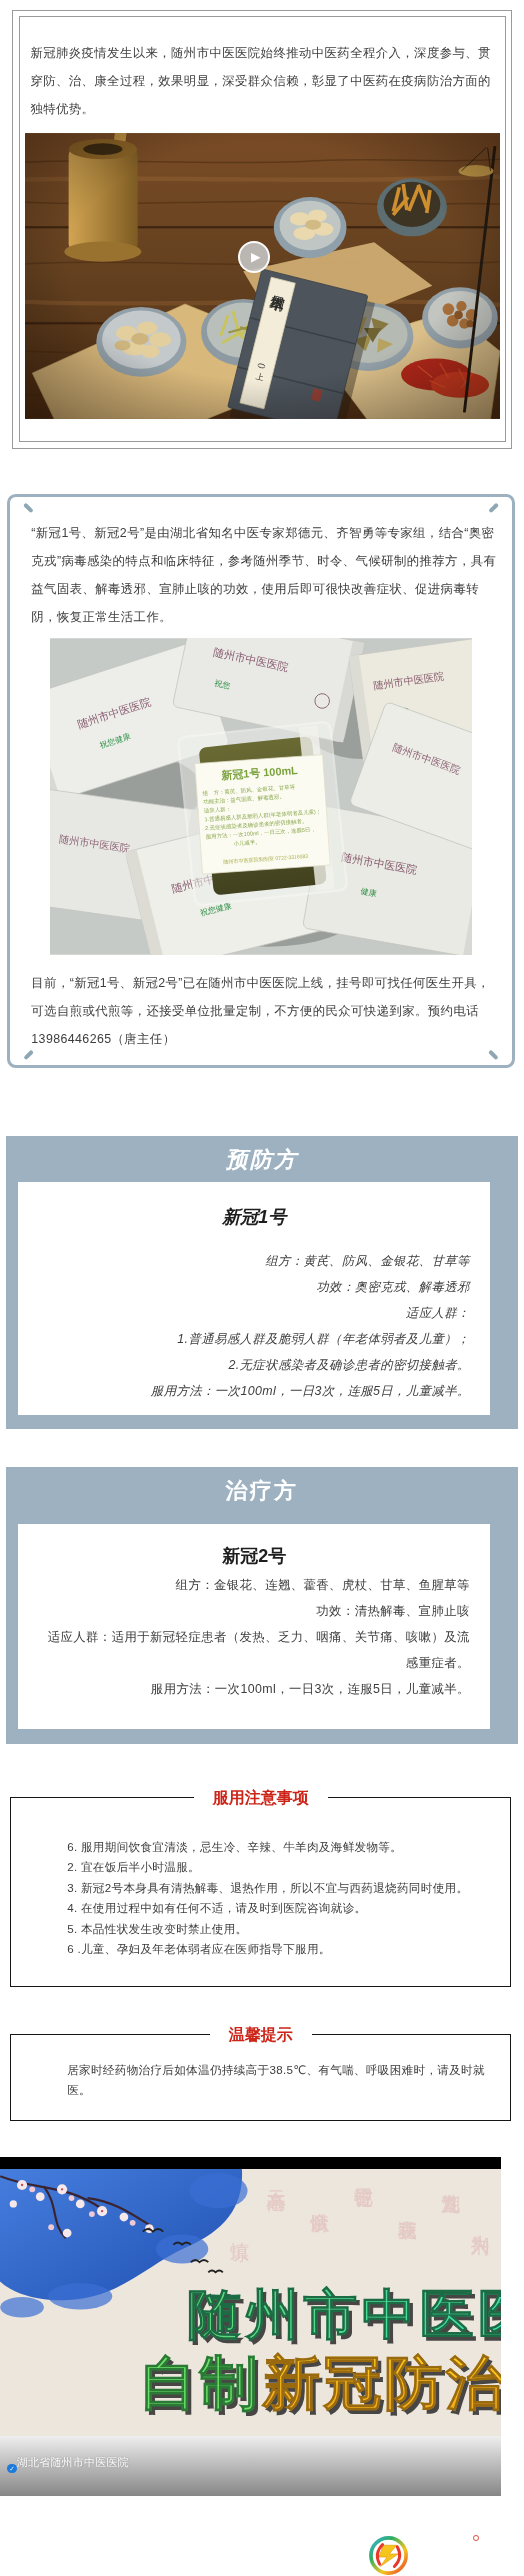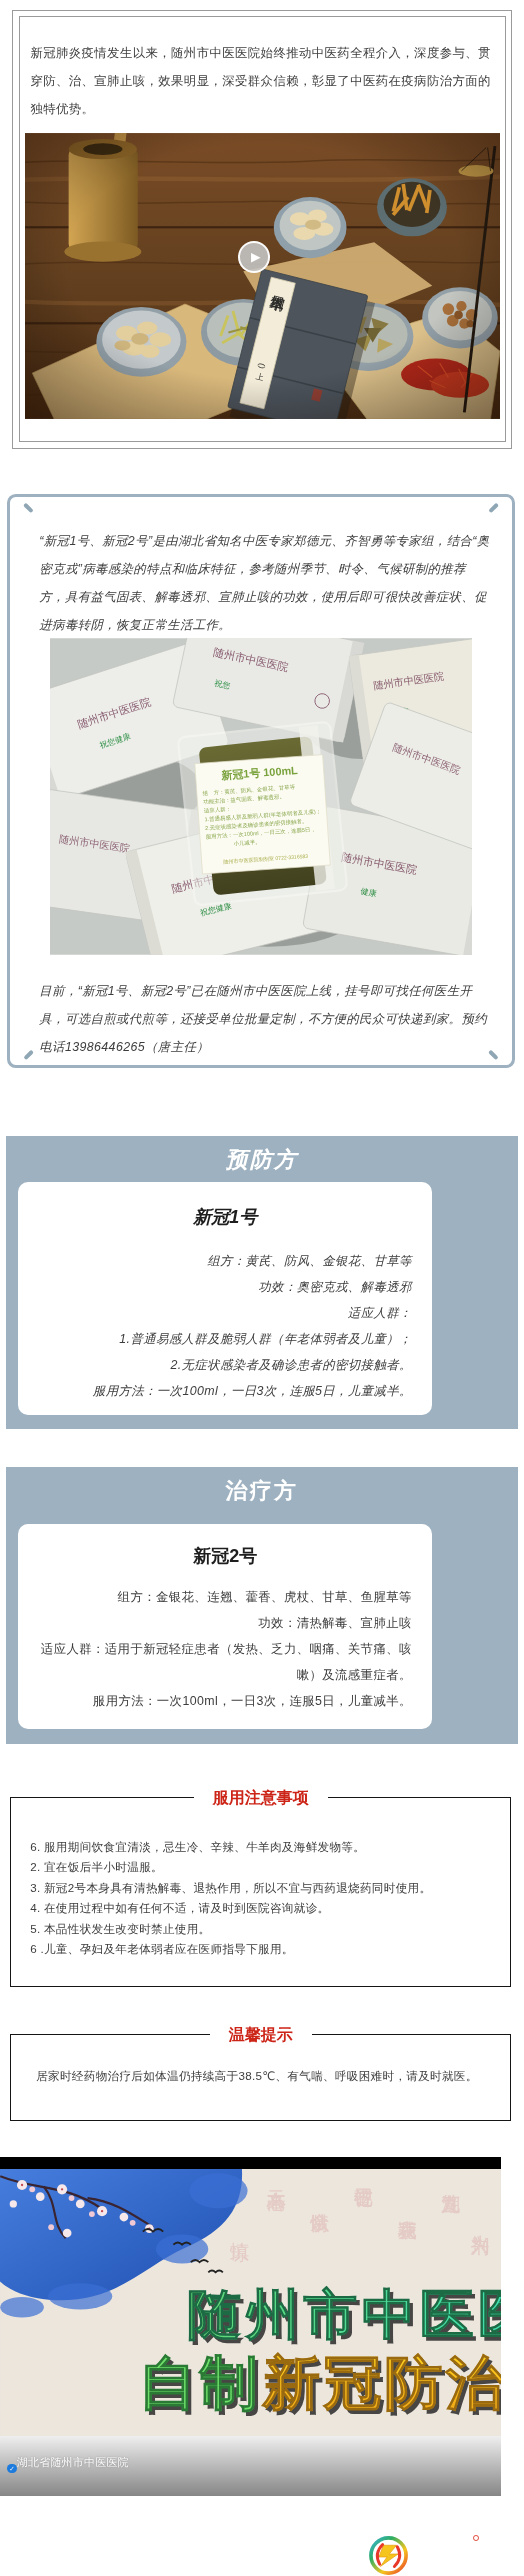--- a/index.html
+++ b/index.html
@@ -17,37 +17,37 @@
   .play span{color:#fff;font-size:12.4px;line-height:1;margin-left:2.9px;}
   
   .qbox{position:absolute;left:7.3px;top:494px;width:502px;height:568px;border:3.6px solid #9db1c0;
         border-radius:8.7px;background:#fff;}
   .tick{position:absolute;width:11px;height:3.6px;border-radius:2.2px;background:#8fa6b5;}
   .tick.tl{left:13px;top:8.7px;transform:rotate(45deg);}
   .tick.tr{right:13px;top:8.7px;transform:rotate(-45deg);}
   .tick.bl{left:13px;bottom:8.7px;transform:rotate(-45deg);}
   .tick.br{right:13px;bottom:8.7px;transform:rotate(45deg);}
   .p-quote{position:absolute;left:21px;right:14.6px;font-size:12.4px;line-height:28px;
-           letter-spacing:0.4px;color:#3d3d3d;margin:8px;font-style:italic;}
+           letter-spacing:0.4px;color:#3d3d3d;margin:0;}
   .photo2{position:absolute;left:40px;top:141px;width:422px;height:317px;overflow:hidden;}
   
   .panel{position:absolute;left:5.8px;width:512px;background:#9db1c0;}
   .panel h2{margin:0;padding-top:8.7px;text-align:center;color:#fff;font-size:22px;
             font-weight:bold;letter-spacing:2.2px;}
-  .card{position:absolute;left:12.4px;width:414px;background:#fff;border-radius:10px;}
+  .card{position:absolute;left:12.4px;width:472px;background:#fff;}
   .card h3{margin:0;padding-top:23px;text-align:center;color:#1e1e1e;font-size:18px;font-weight:bold;}
   .card .lines{margin:19px 20.4px 0 22px;text-align:right;}
   .card .lines p{margin:0;font-size:12.4px;line-height:26px;letter-spacing:0.4px;color:#3d3d3d;}
   
-  .bbox{position:absolute;left:10.2px;width:501px;border:1.5px solid #151515;box-sizing:border-box;background:#fff;}
+  .bbox{position:absolute;left:10.2px;width:501px;border:1.5px solid #151515;box-sizing:border-box;background:#fff;padding-left:37px;}
   .boxTitle{position:absolute;top:-11.6px;left:50%;transform:translateX(-50%);background:#fff;
             padding:0 19px;font-size:16px;font-weight:bold;color:#cd2418;line-height:23px;white-space:nowrap;}
   .bbox .items{padding:39px 17.5px 0 19px;}
   .bbox .items p{margin:0;font-size:11.6px;line-height:20.4px;letter-spacing:0.3px;color:#3d3d3d;}
-  .bbox .tipText{padding:25px 19px 0 19px;margin:6px;font-size:11.6px;line-height:20.4px;
+  .bbox .tipText{padding:25px 19px 0 19px;margin:0;font-size:11.6px;line-height:20.4px;
                  letter-spacing:0.3px;color:#3d3d3d;}
   
   .vblock{position:absolute;left:0;top:2157px;width:501px;height:339px;}
   .vbar{height:11.6px;background:#000;}
   .vthumb{position:relative;width:501px;height:267px;overflow:hidden;background:#ece6dd;}
   .voverlay{position:relative;width:501px;height:60px;
             background:linear-gradient(180deg,#efefef 0%,#c9c9c9 35%,#868686 100%);}
   .vcap{position:absolute;left:5.8px;top:8px;margin:11px;color:#fff;font-size:11px;letter-spacing:0.2px;
         text-shadow:0 0 1.5px rgba(90,90,90,.6);}
   .vbadge{position:absolute;left:7.3px;top:28px;width:9.5px;height:9.5px;border-radius:50%;
@@ -57,21 +57,21 @@
   .redring{position:absolute;left:473px;top:2535px;width:5.8px;height:5.8px;border:1.5px solid #e04838;
            border-radius:50%;box-sizing:border-box;}
 </style>
 </head>
 <body>
 
 <div class="page">
 
   <div class="box1">
     <div class="frame">
-      <p class="p-intro">新冠肺炎疫情发生以来，随州市中医医院始终推动中医药全程介入，深度参与、贯穿防、治、宣肺止咳，效果明显，深受群众信赖，彰显了中医药在疫病防治方面的独特优势。</p>
+      <p class="p-intro">新冠肺炎疫情发生以来，随州市中医医院始终推动中医药全程介入，深度参与、贯穿防、治、康全过程，效果明显，深受群众信赖，彰显了中医药在疫病防治方面的独特优势。</p>
 
       <div class="photo1">
         <svg width="475" height="286" viewBox="0 0 653 393">
           <defs>
             <linearGradient id="wood" x1="0" y1="0" x2="0" y2="1">
               <stop offset="0" stop-color="#7a4c26"></stop>
                 <stop offset=".5" stop-color="#63401f"></stop>
                 <stop offset="1" stop-color="#4e2e14"></stop>
             </linearGradient>
             <linearGradient id="brass" x1="0" y1="0" x2="1" y2="0">
@@ -327,21 +327,21 @@
         <p>2.无症状感染者及确诊患者的密切接触者。</p>
         <p>服用方法：一次100ml，一日3次，连服5日，儿童减半。</p>
       </div>
     </div>
   </div>
 
   <div class="panel" style="top:1467px;height:277px;">
     <h2>治疗方</h2>
     <div class="card" style="top:57px;height:205px;">
       <h3 style="padding-top:20.4px;">新冠2号</h3>
-      <div class="lines" style="margin-top:16px;">
+      <div class="lines" style="margin-top:4px;">
         <p>组方：金银花、连翘、藿香、虎杖、甘草、鱼腥草等</p>
         <p>功效：清热解毒、宣肺止咳</p>
         <p>适应人群：适用于新冠轻症患者（发热、乏力、咽痛、关节痛、咳嗽）及流感重症者。</p>
         <p>服用方法：一次100ml，一日3次，连服5日，儿童减半。</p>
       </div>
     </div>
   </div>
 
   <div class="bbox" style="top:1797px;height:190px;">
     <span class="boxTitle">服用注意事项</span>

